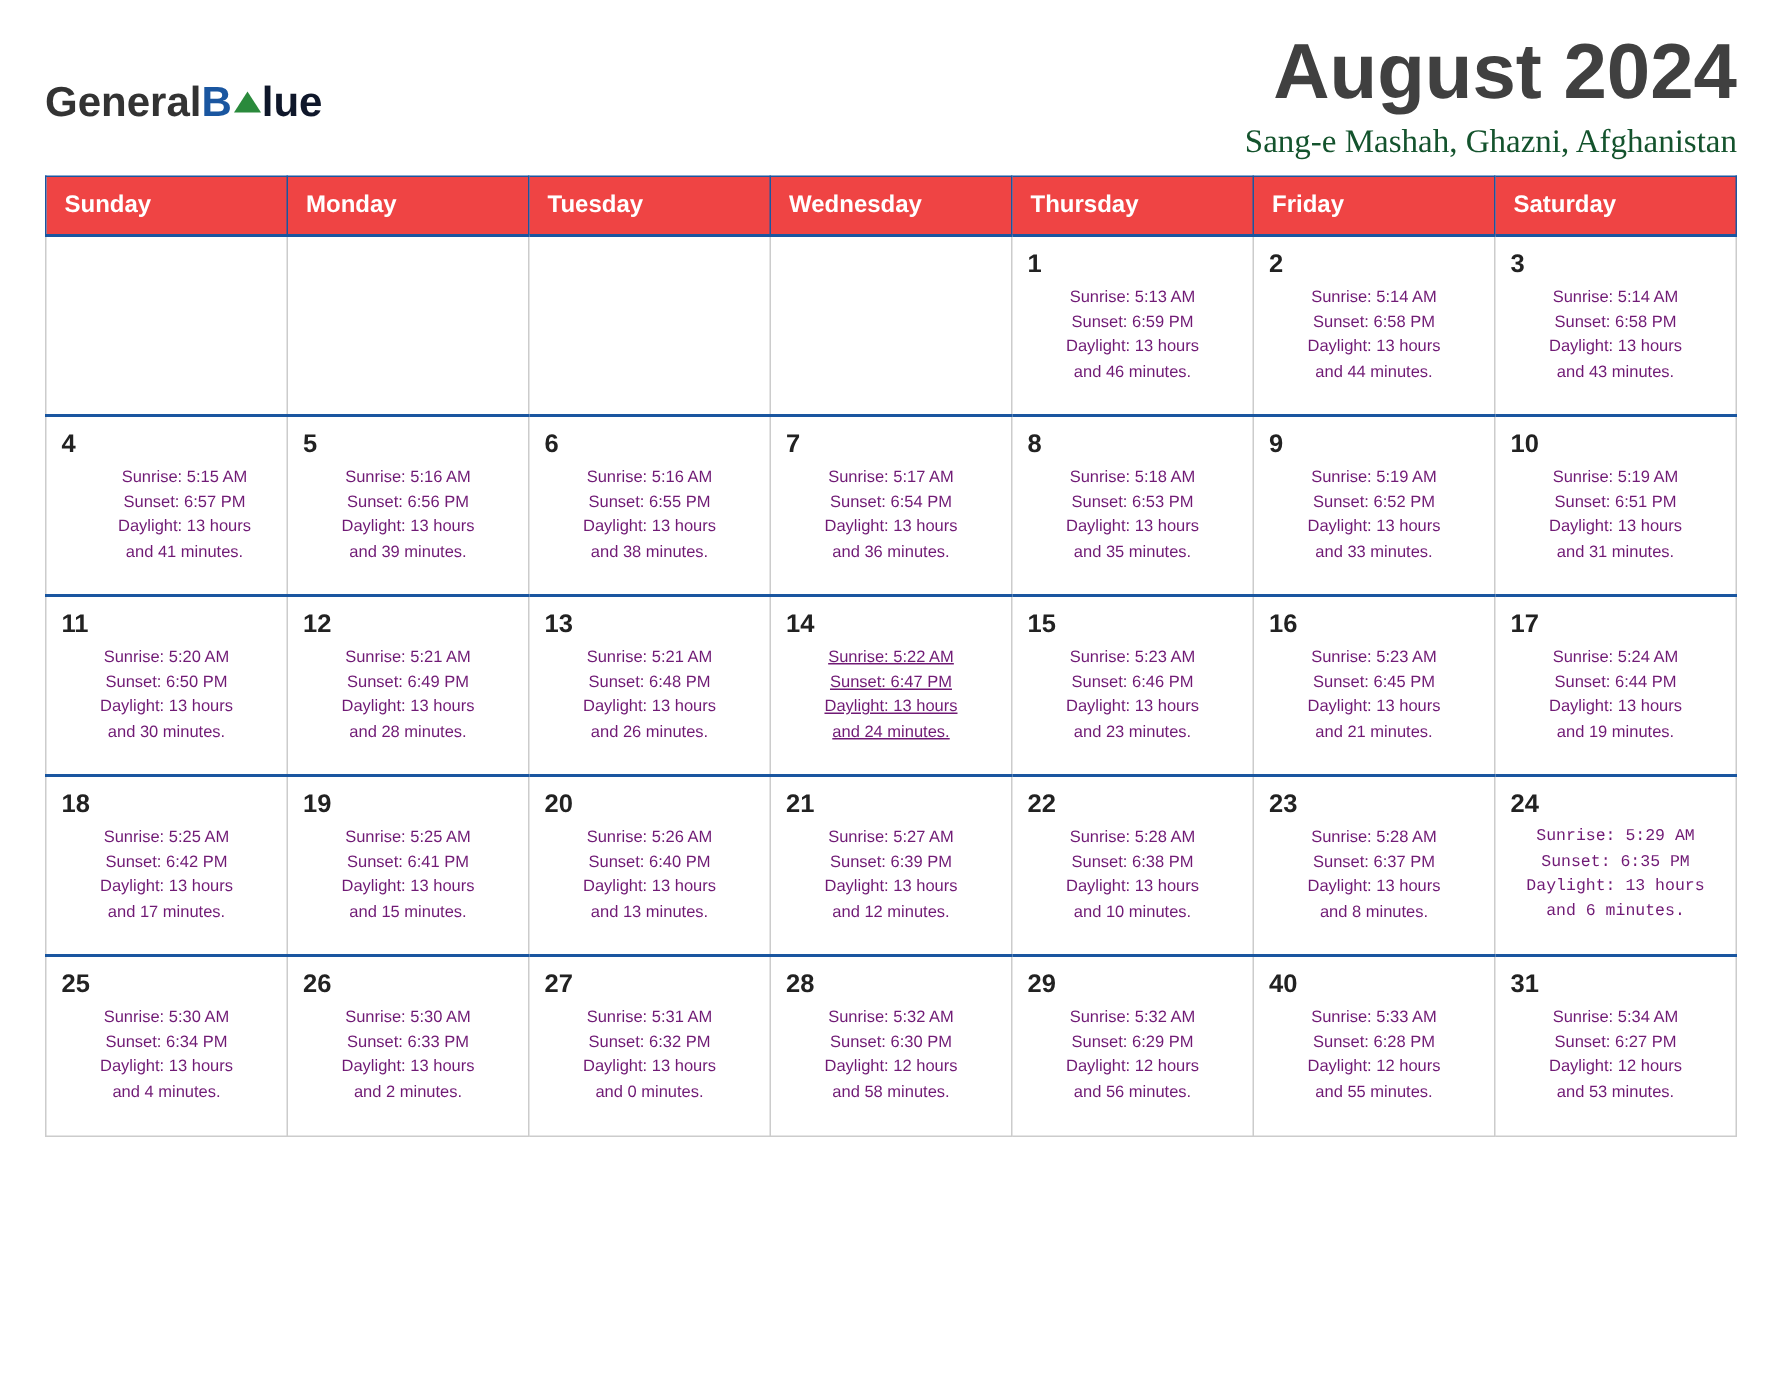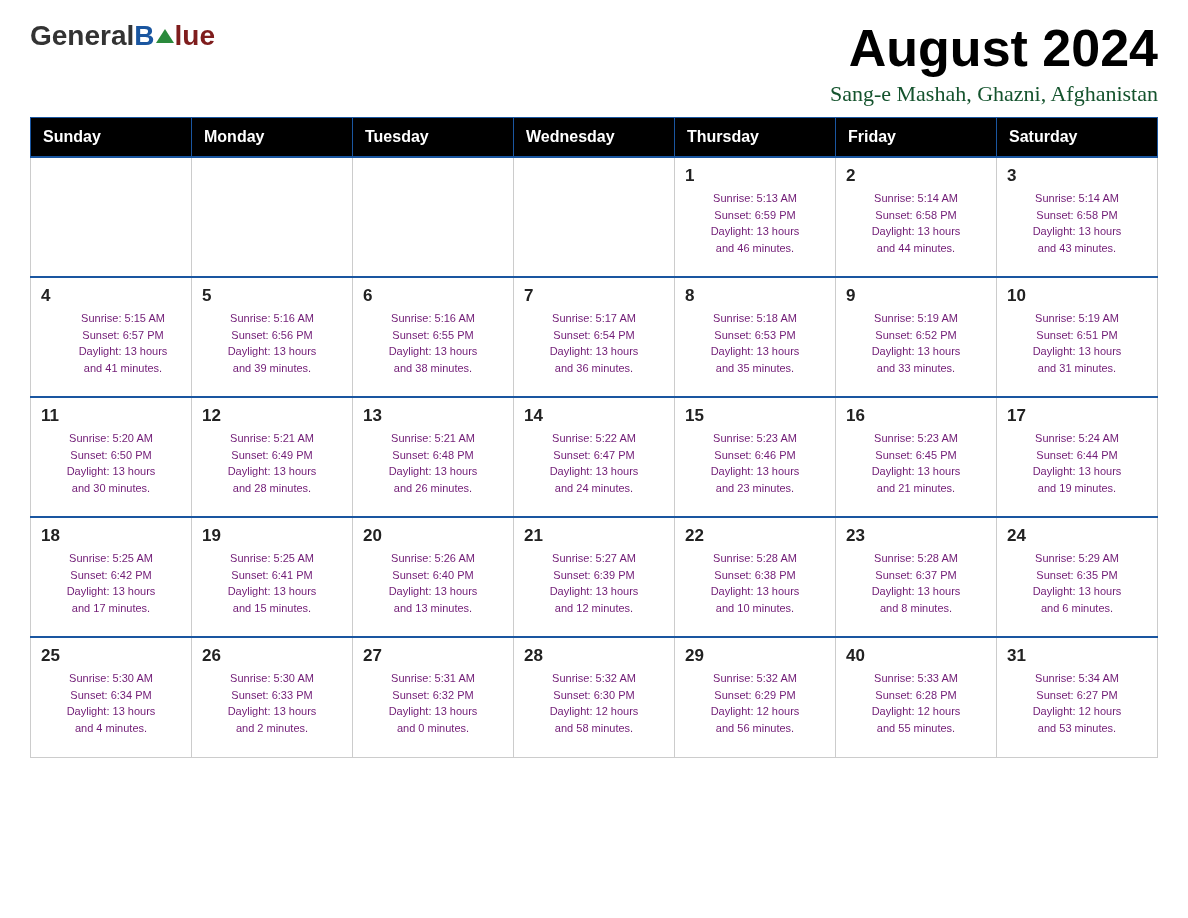--- a/index.html
+++ b/index.html
@@ -17,52 +17,53 @@
       margin-bottom: 10px;
     }
     .logo {
       display: flex;
       flex-direction: column;
       align-items: flex-start;
     }
     .logo-text {
       display: flex;
       align-items: center;
+      margin-top: 32px;
     }
     .logo-general {
       font-size: 28px;
       font-weight: bold;
       color: #333;
     }
     .logo-blue-part {
       display: flex;
       align-items: center;
     }
     .title-section {
       text-align: right;
     }
     .month-title {
       font-size: 52px;
       font-weight: bold;
-      color: #000000;
+      color: #404040;
       line-height: 1.1;
     }
     .location-title {
       font-size: 22px;
       color: #14532d;
       margin-top: 4px;
       font-family: Liberation Serif, serif;
     }
     .calendar-table {
       width: 100%;
       border-collapse: collapse;
       margin-top: 8px;
     }
     .calendar-table th {
-      background-color: #000000;
+      background-color: #ef4444;
       color: #fff;
       font-size: 16px;
       font-weight: bold;
       padding: 10px 12px;
       text-align: left;
       border: 1px solid #1a56a0;
     }
     .calendar-table td {
       vertical-align: top;
       padding: 8px 10px;
@@ -96,21 +97,21 @@
 
 <div class="header-section">
   <div class="logo">
     <div class="logo-text">
       <span class="logo-general">General</span>
       <span class="logo-blue-part">
         <span style="font-size:28px;font-weight:bold;color:#1a56a0;">B</span>
         <svg width="18" height="18" viewBox="0 0 18 18" style="margin:0 1px;">
           <polygon points="9,2 18,16 0,16" fill="#2a8a3c"></polygon>
         </svg>
-        <span style="font-size:28px;font-weight:bold;color:#7f1d1d;">lue</span>
+        <span style="font-size:28px;font-weight:bold;color:#0f172a;">lue</span>
       </span>
     </div>
   </div>
   <div class="title-section">
     <div class="month-title">August 2024</div>
     <div class="location-title">Sang-e Mashah, Ghazni, Afghanistan</div>
   </div>
 </div>
 
 <table class="calendar-table">
@@ -221,21 +222,21 @@
         </td>
         <td>
           <span class="day-number">13</span>
           <div class="day-info" style="white-space: pre-line;">Sunrise: 5:21 AM
 Sunset: 6:48 PM
 Daylight: 13 hours
 and 26 minutes.</div>
         </td>
         <td>
           <span class="day-number">14</span>
-          <div class="day-info" style="white-space: pre-line;">Sunrise: 5:22 AM
+          <div class="day-info" style="white-space: pre-line; text-decoration: underline;">Sunrise: 5:22 AM
 Sunset: 6:47 PM
 Daylight: 13 hours
 and 24 minutes.</div>
         </td>
         <td>
           <span class="day-number">15</span>
           <div class="day-info" style="white-space: pre-line;">Sunrise: 5:23 AM
 Sunset: 6:46 PM
 Daylight: 13 hours
 and 23 minutes.</div>
@@ -293,21 +294,21 @@
         </td>
         <td>
           <span class="day-number">23</span>
           <div class="day-info" style="white-space: pre-line;">Sunrise: 5:28 AM
 Sunset: 6:37 PM
 Daylight: 13 hours
 and 8 minutes.</div>
         </td>
         <td>
           <span class="day-number">24</span>
-          <div class="day-info" style="white-space: pre-line;">Sunrise: 5:29 AM
+          <div class="day-info" style="white-space: pre-line; font-family: Liberation Mono, monospace;">Sunrise: 5:29 AM
 Sunset: 6:35 PM
 Daylight: 13 hours
 and 6 minutes.</div>
         </td>
       </tr>
       <tr class="week-row">
         <td>
           <span class="day-number">25</span>
           <div class="day-info" style="white-space: pre-line;">Sunrise: 5:30 AM
 Sunset: 6:34 PM

